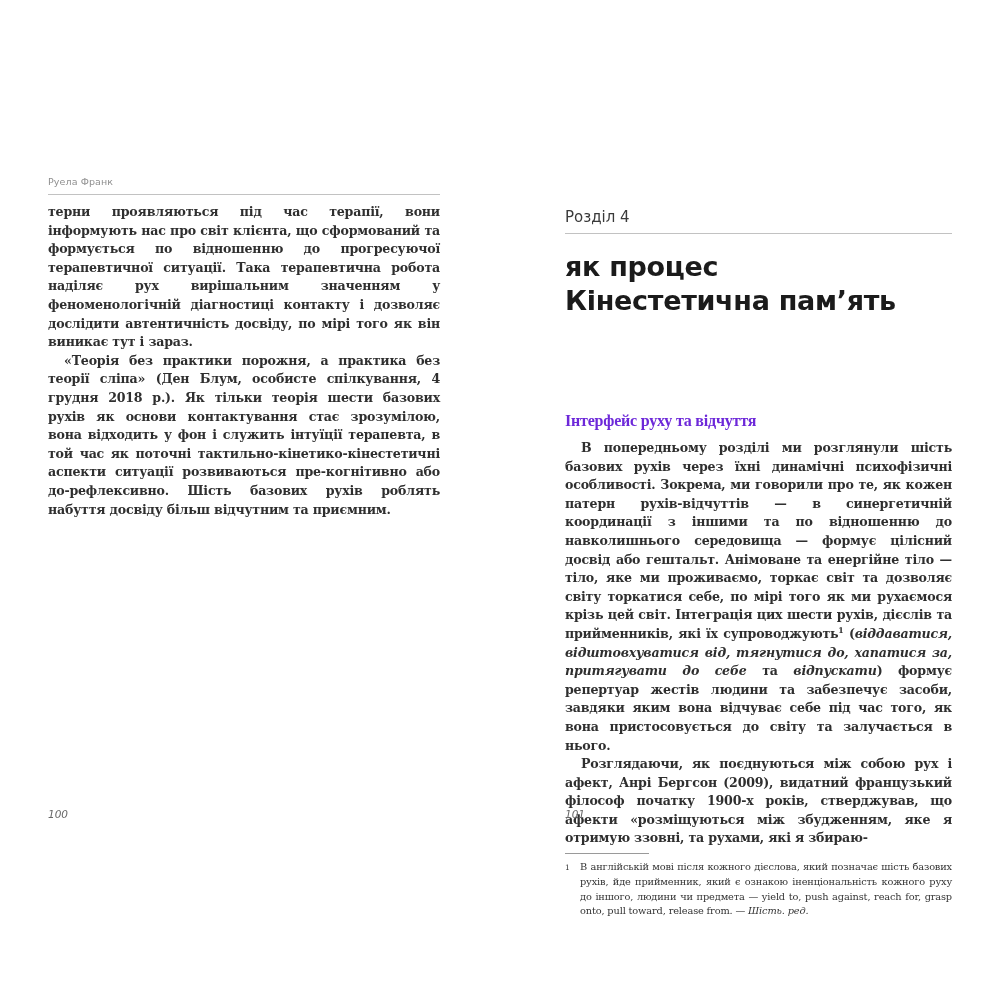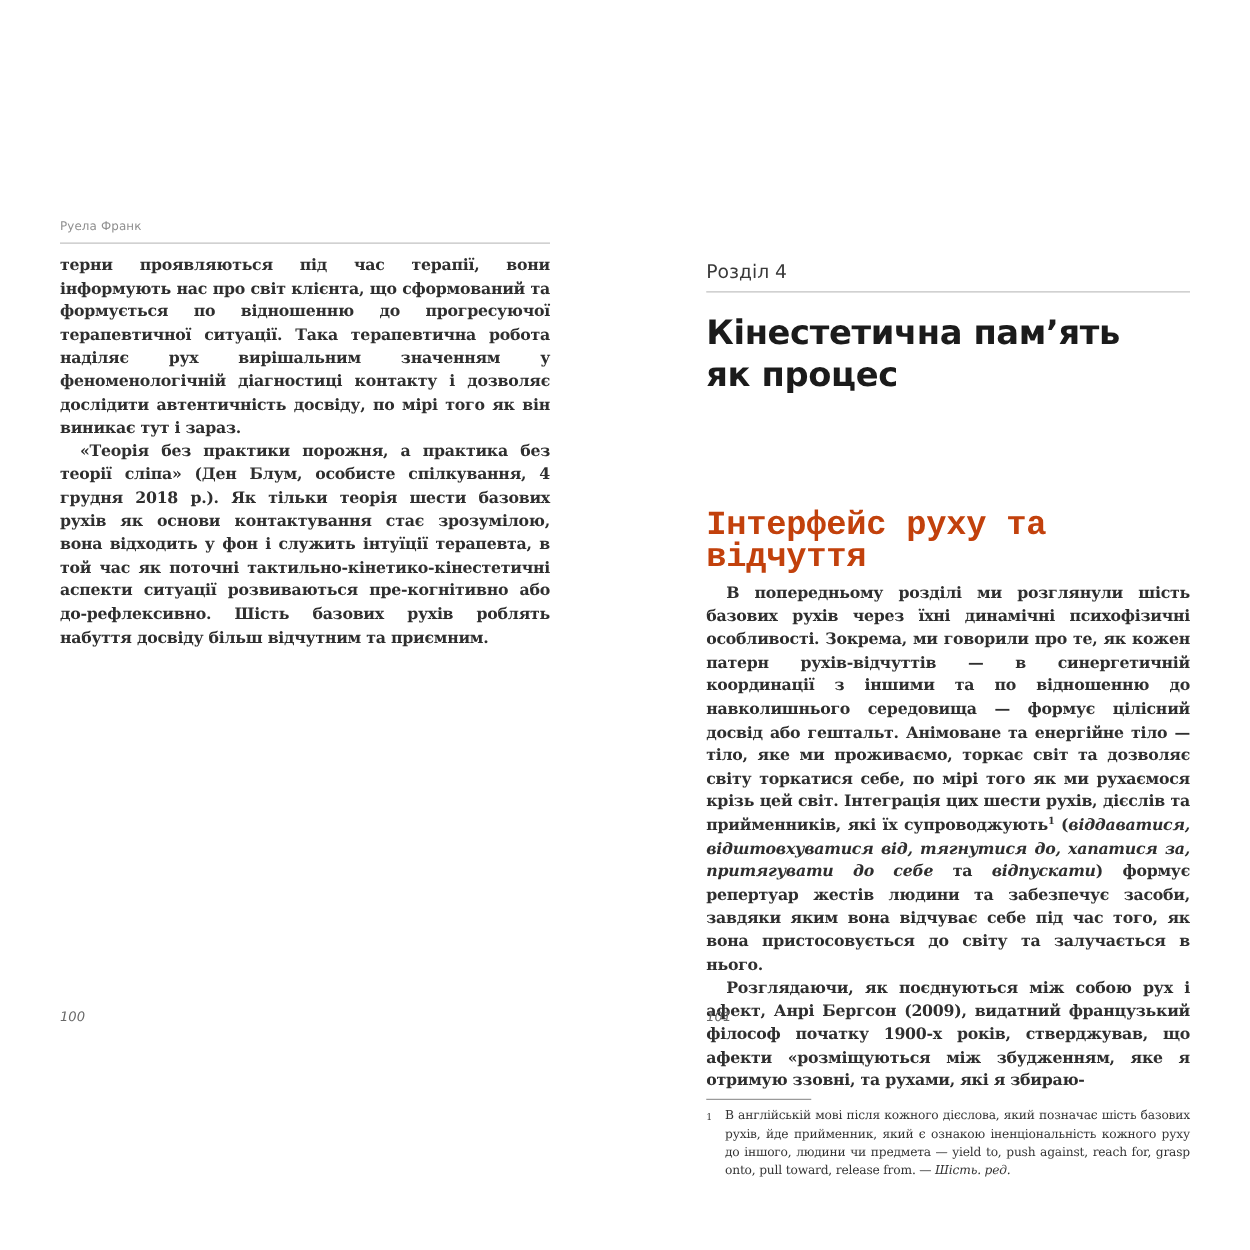--- a/index.html
+++ b/index.html
@@ -74,26 +74,26 @@
     font-family: "DejaVu Sans", "Liberation Sans", sans-serif;
     font-weight: 700;
     font-size: 27px;
     line-height: 34px;
     letter-spacing: -0.3px;
     color: #1b1b1b;
     height: 68px;
   }
   .section-heading {
     margin-top: 90px;
-    font-family: Liberation Mono, monospace;
+    font-family: Liberation Serif, serif;
     font-weight: 700;
-    font-size: 27px;
+    font-size: 16px;
     line-height: 26px;
     letter-spacing: -0.2px;
-    color: #c2410c;
+    color: #6d28d9;
   }
   .page-right .body-text {
     padding-top: 5px;
   }
   .footnote-block {
     margin-top: 5px;
   }
   .fn-rule {
     width: 84px;
     border-top: 1px solid #9a9a9a;
@@ -140,22 +140,22 @@
   <div class="body-text">
       <p class="par"><span>терни проявляються під час терапії, вони інформують нас про світ клієнта, що сформований та формується по відношенню до прогресуючої терапевтичної ситуації. Така терапевтична робота наділяє рух вирішальним значенням у феноменологічній діагностиці контакту і дозволяє дослідити автентичність досвіду, по мірі того як він виникає тут і зараз.</span></p>
       <p class="par indent"><span>«Теорія без практики порожня, а практика без теорії сліпа» (Ден Блум, особисте спілкування, 4 грудня 2018 р.). Як тільки теорія шести базових рухів як основи контактування стає зрозумілою, вона відходить у фон і служить інтуїції терапевта, в той час як поточні тактильно-кінетико-кінестетичні аспекти ситуації розвиваються пре-когнітивно або до-рефлексивно. Шість базових рухів роблять набуття досвіду більш відчутним та приємним.</span></p>
     </div>
 </div>
 
 <div class="page page-right">
   <div class="running-head running-head-right">Розділ 4</div>
   <div class="head-rule"></div>
   <div class="chapter-title">
+    <div>як процес</div>
     <div>Кінестетична пам’ять</div>
-    <div>як процес</div>
   </div>
   <div class="section-heading">Інтерфейс руху та відчуття</div>
   <div class="body-text">
       <p class="par indent"><span>В попередньому розділі ми розглянули шість базових рухів через їхні динамічні психофізичні особливості. Зокрема, ми говорили про те, як кожен патерн рухів-відчуттів — в синергетичній координації з іншими та по відношенню до навколишнього середовища — формує цілісний досвід або гештальт. Анімоване та енергійне тіло — тіло, яке ми проживаємо, торкає світ та дозволяє світу торкатися себе, по мірі того як ми рухаємося крізь цей світ. Інтеграція цих шести рухів, дієслів та прийменників, які їх супроводжують</span><sup>1</sup><span> (</span><i>віддаватися, відштовхуватися від, тягнутися до, хапатися за, притягувати до себе</i><span> та </span><i>відпускати</i><span>) формує репертуар жестів людини та забезпечує засоби, завдяки яким вона відчуває себе під час того, як вона пристосовується до світу та залучається в нього.</span></p>
       <p class="par indent"><span>Розглядаючи, як поєднуються між собою рух і афект, Анрі Бергсон (2009), видатний французький філософ початку 1900-х років, стверджував, що афекти «розміщуються між збудженням, яке я отримую ззовні, та рухами, які я збираю-</span></p>
     </div>
   <div class="footnote-block">
     <div class="fn-rule"></div>
     <div class="footnote">
       <span class="fn-marker">1</span>

